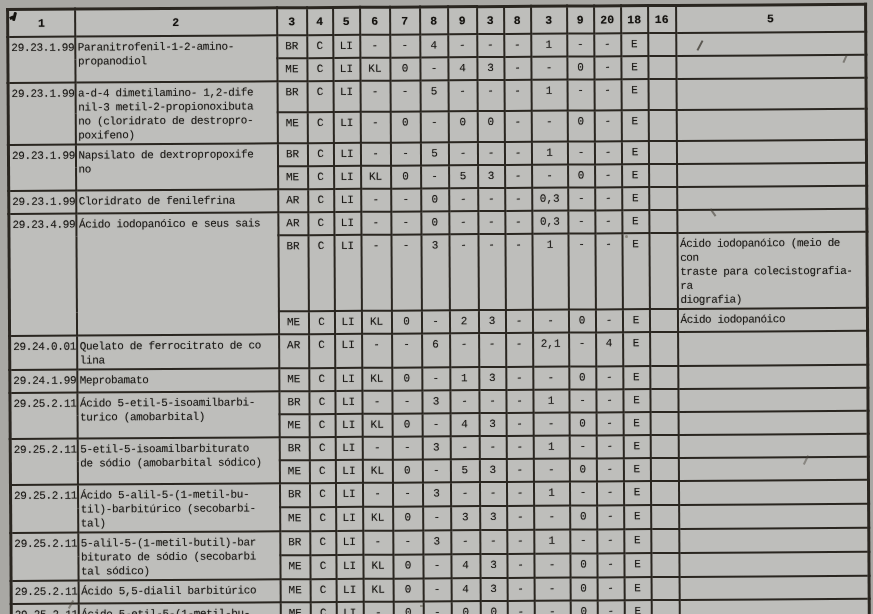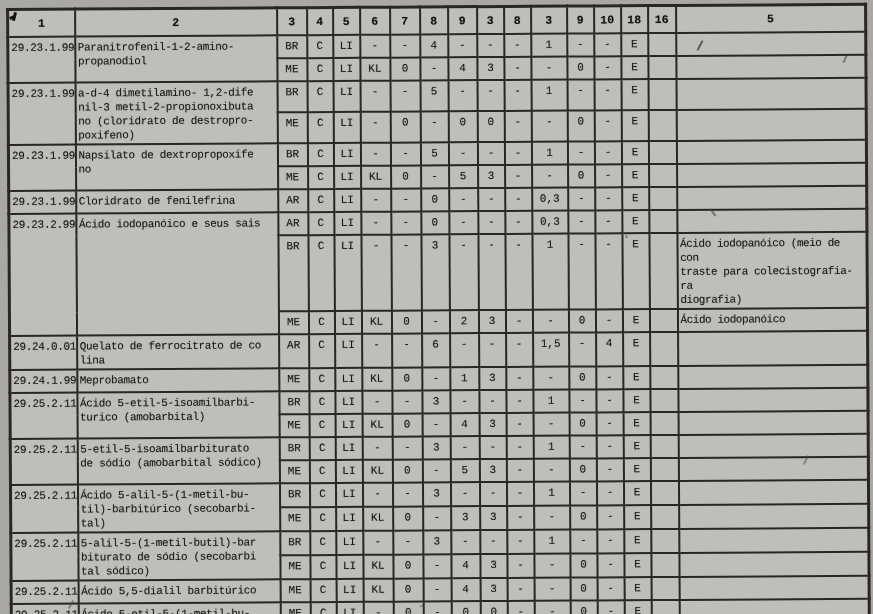--- a/index.html
+++ b/index.html
@@ -85,21 +85,21 @@
           <th>4</th>
           <th>5</th>
           <th>6</th>
           <th>7</th>
           <th>8</th>
           <th>9</th>
           <th>3</th>
           <th>8</th>
           <th>3</th>
           <th>9</th>
-          <th>10</th>
+          <th>20</th>
           <th>18</th>
           <th>16</th>
           <th>5</th>
         </tr>
       </thead>
       <tbody>
         <tr>
           <td class="t-code" rowspan="2">29.23.1.99</td>
           <td class="t-name" rowspan="2">Paranitrofenil-1-2-amino-
 propanodiol</td>
@@ -225,21 +225,21 @@
           <td class="t-val">-</td>
           <td class="t-val">-</td>
           <td class="t-val">0,3</td>
           <td class="t-val">-</td>
           <td class="t-val">-</td>
           <td class="t-val">E</td>
           <td class="t-val"></td>
           <td class="t-note"></td>
         </tr>
         <tr>
-          <td class="t-code" rowspan="3">29.23.2.99</td>
+          <td class="t-code" rowspan="3">29.23.4.99</td>
           <td class="t-name" rowspan="3">Ácido iodopanóico e seus sais</td>
           <td class="t-val">AR</td>
           <td class="t-val">C</td>
           <td class="t-val">LI</td>
           <td class="t-val">-</td>
           <td class="t-val">-</td>
           <td class="t-val">0</td>
           <td class="t-val">-</td>
           <td class="t-val">-</td>
           <td class="t-val">-</td>
@@ -292,21 +292,21 @@
 lina</td>
           <td class="t-val">AR</td>
           <td class="t-val">C</td>
           <td class="t-val">LI</td>
           <td class="t-val">-</td>
           <td class="t-val">-</td>
           <td class="t-val">6</td>
           <td class="t-val">-</td>
           <td class="t-val">-</td>
           <td class="t-val">-</td>
-          <td class="t-val">1,5</td>
+          <td class="t-val">2,1</td>
           <td class="t-val">-</td>
           <td class="t-val">4</td>
           <td class="t-val">E</td>
           <td class="t-val"></td>
           <td class="t-note"></td>
         </tr>
         <tr>
           <td class="t-code" rowspan="1">29.24.1.99</td>
           <td class="t-name" rowspan="1">Meprobamato</td>
           <td class="t-val">ME</td>

